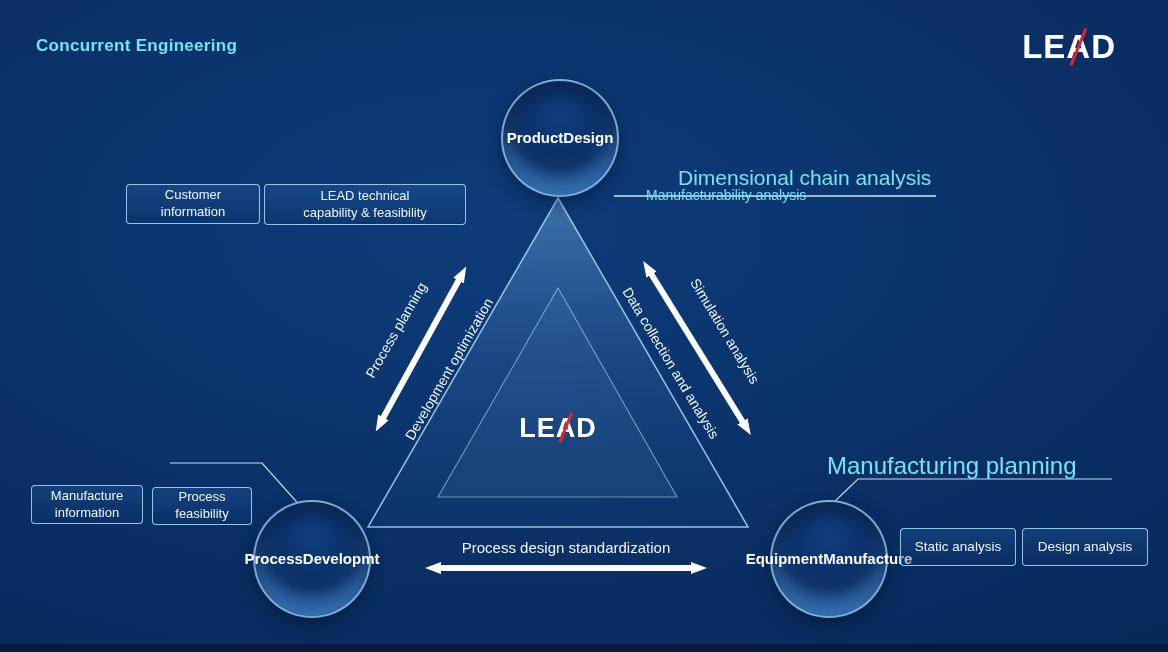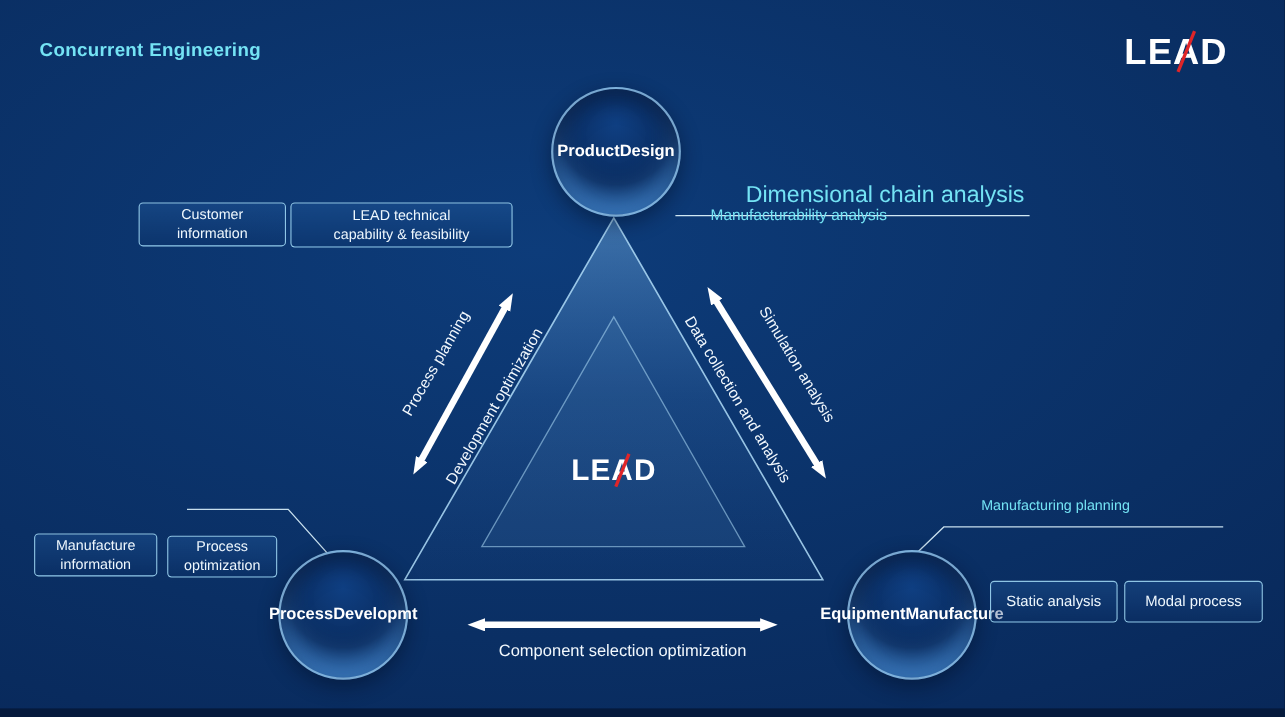--- a/index.html
+++ b/index.html
@@ -49,21 +49,21 @@
   .tag-manu-info       { left:31px;  top:485px; width:110px; height:37px; }
   .tag-process-opt     { left:152px; top:487px; width:98px;  height:36px; }
   .tag-static          { left:900px; top:528px; width:114px; height:36px; font-size:13.5px; }
   .tag-modal           { left:1022px;top:528px; width:124px; height:36px; font-size:13.5px; }
 
   
   .cyan { position:absolute; color:#74e3f4; }
   .ann-dimensional       { left:646px; top:166px; font-size:21px;margin-left:32px; }
   .ann-manufacturability { left:646px; top:187px; font-size:14px; }
   .ann-manu-process      { left:30px;  top:410px; width:280px; font-size:20px; line-height:27px; text-align:center; }
-  .ann-planning          { left:892px; top:452px; font-size:13px; }
+  .ann-planning          { left:827px; top:452px; font-size:24px; }
 
   
   .edge-label { position:absolute; color:#f2f8fd; font-size:14px; white-space:nowrap; }
   .lbl-process-planning { left:396px; top:330px; transform:translate(-50%,-50%) rotate(-60deg); }
   .lbl-dev-opt          { left:449px; top:369px; transform:translate(-50%,-50%) rotate(-60deg); }
   .lbl-simulation       { left:725px; top:331px; transform:translate(-50%,-50%) rotate(59deg); }
   .lbl-data-collection  { left:671px; top:363px; transform:translate(-50%,-50%) rotate(59deg); }
   .lbl-bottom-top    { left:566px; top:547px; transform:translate(-50%,-50%); font-size:15px; }
   .lbl-bottom-bottom { left:566px; top:592px; transform:translate(-50%,-50%); font-size:15px; }
 
@@ -128,43 +128,43 @@
   </div>
   <div class="circle circle-equipment">
     <div>Equipment</div>
     <div>Manufacture</div>
   </div>
 
   <div class="edge-label lbl-process-planning">Process planning</div>
   <div class="edge-label lbl-dev-opt">Development optimization</div>
   <div class="edge-label lbl-simulation">Simulation analysis</div>
   <div class="edge-label lbl-data-collection">Data collection and analysis</div>
-  <div class="edge-label lbl-bottom-bottom">Component selection optimization</div>
+  <div class="edge-label lbl-bottom-top">Process design standardization</div>
 
   <div class="tag tag-customer">
     <div>Customer</div>
     <div>information</div>
   </div>
   <div class="tag tag-lead-capability">
     <div>LEAD technical</div>
     <div>capability &amp; feasibility</div>
   </div>
   <div class="tag tag-manu-info">
     <div>Manufacture</div>
     <div>information</div>
   </div>
   <div class="tag tag-process-opt">
     <div>Process</div>
-    <div>optimization</div>
+    <div>feasibility</div>
   </div>
   <div class="tag tag-static">
     <div>Static analysis</div>
   </div>
   <div class="tag tag-modal">
-    <div>Modal process</div>
+    <div>Design analysis</div>
   </div>
 
   <div class="cyan ann-dimensional">Dimensional chain analysis</div>
   <div class="cyan ann-manufacturability">Manufacturability analysis</div>
   <div class="cyan ann-planning">Manufacturing planning</div>
 
   <div class="bottom-bar"></div>
 </div>
 
 </body></html>

